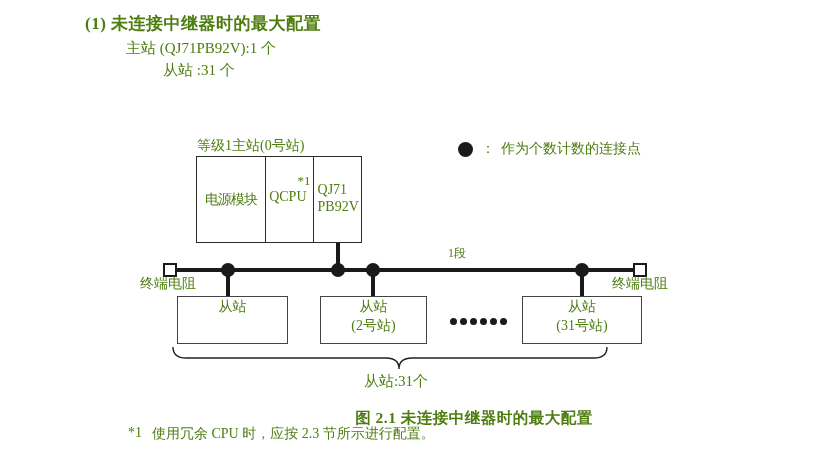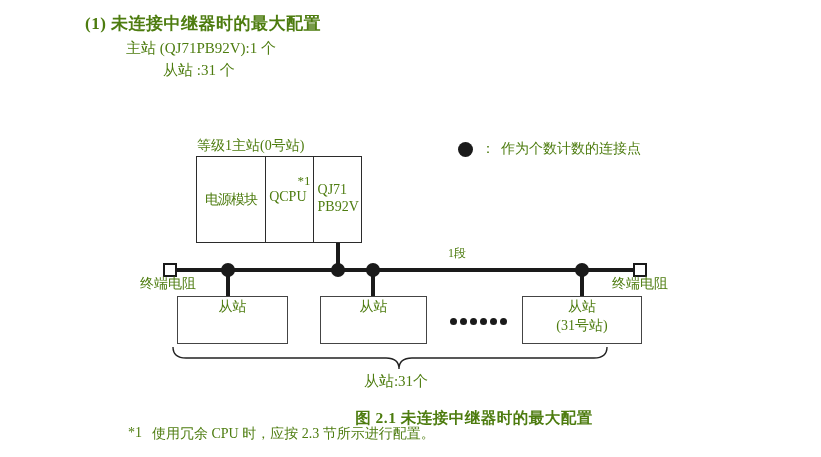--- a/index.html
+++ b/index.html
@@ -94,20 +94,21 @@
   <div class="abs terminator term-left"></div>
   <div class="abs terminator term-right"></div>
   <div class="abs term-label term-label-left">终端电阻</div>
   <div class="abs term-label term-label-right">终端电阻</div>
 
   <div class="abs slave slave1">
     <div>从站</div>
   </div>
   <div class="abs slave slave2">
     <div>从站</div>
+    <div>(2号站)</div>
   </div>
   <div class="abs ellipsis">
     <span class="edot"></span>
       <span class="edot"></span>
       <span class="edot"></span>
     <span class="edot"></span>
       <span class="edot"></span>
       <span class="edot"></span>
   </div>
   <div class="abs slave slave31">

